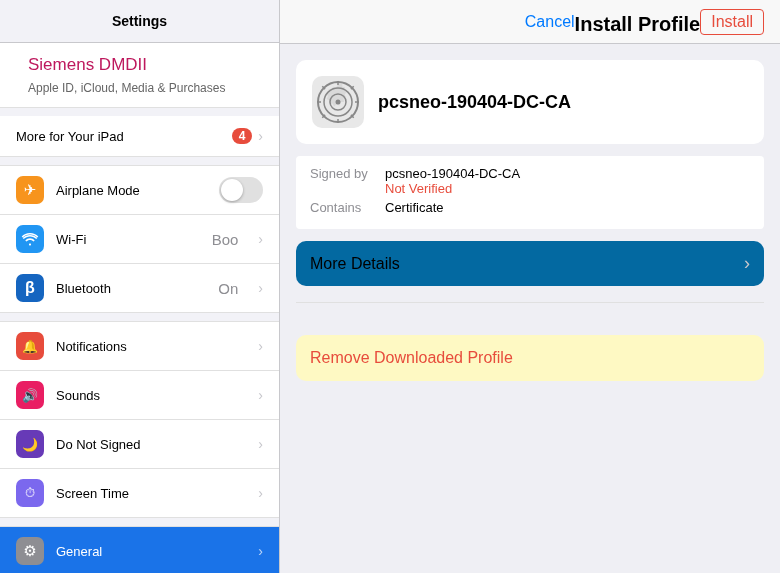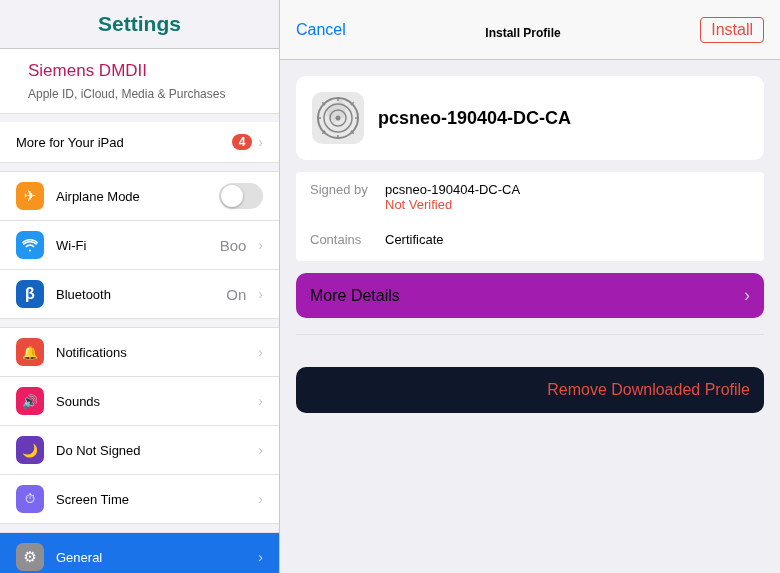--- a/index.html
+++ b/index.html
@@ -24,23 +24,23 @@
       overflow: hidden;
     }
 
     .sidebar-header {
       background: #f2f2f7;
       padding: 12px 16px;
       text-align: center;
       border-bottom: 1px solid #c8c8cc;
     }
     .sidebar-header-title {
-      font-size: 21px;
+      font-size: 14px;
       font-weight: 600;
-      color: #0f766e;
+      color: #000000;
     }
 
     
     .account-row {
       background: #fff;
       display: flex;
       align-items: center;
       padding: 12px 16px;
       border-bottom: 1px solid #e0e0e0;
       margin-top: 0;
@@ -149,21 +149,21 @@
 
     .item-label {
       flex: 1;
       font-size: 13px;
       color: #000;
       margin-left: 12px;
     }
     .item-value {
       font-size: 15px;
       color: #8e8e93;
-      margin-right: 12px;
+      margin-right: 20px;
     }
 
     
     .toggle {
       width: 44px;
       height: 26px;
       background: #e0e0e0;
       border-radius: 13px;
       position: relative;
       flex-shrink: 0;
@@ -187,34 +187,34 @@
       background: #efeff4;
       height: 573px;
     }
 
     
     .nav-bar {
       background: #f8f8f8;
       border-bottom: 1px solid #c8c8cc;
       display: flex;
       align-items: center;
-      justify-content: space-between;
+      justify-content: flex-end;
       padding: 0 16px;
-      height: 60px;
+      height: 44px;
       flex-shrink: 0;
     }
     .nav-cancel {
       color: #007aff;
       font-size: 16px;
       cursor: pointer;
       background: none;
       border: none;
     }
     .nav-title {
-      font-size: 12px;
+      font-size: 20px;
       font-weight: 600;
       color: #000;
       margin-top: 6px;
     }
     .nav-install {
       color: #007aff;
       font-size: 16px;
       cursor: pointer;
       background: none;
       border: 1.5px solid #e74c3c;
@@ -270,41 +270,41 @@
     .detail-value {
       font-size: 13px;
       color: #000;
     }
     .detail-value.not-verified {
       color: #e74c3c;
     }
 
     
     .more-details-row {
-      background: #a21caf;
+      background: #0369a1;
       margin: 12px 16px 0 16px;
       border-radius: 10px;
       display: flex;
       align-items: center;
       padding: 12px 14px;
       cursor: pointer;
     }
     .more-details-label {
       flex: 1;
       font-size: 16px;
       color: #000;
     }
 
     
     .remove-section {
-      background: #0f172a;
+      background: #fef9c3;
       margin: 16px 16px 0 16px;
       border-radius: 10px;
       padding: 14px;
-      text-align: right;
+      text-align: left;
       cursor: pointer;
     }
     .remove-label {
       color: #e74c3c;
       font-size: 16px;
     }
 
     .separator-line {
       height: 1px;
       background: #e0e0e0;
@@ -437,21 +437,21 @@
   </div>
 
   <div class="details-section">
     <div class="detail-row">
       <span class="detail-label">Signed by</span>
       <div>
         <div class="detail-value">pcsneo-190404-DC-CA</div>
         <div class="detail-value not-verified">Not Verified</div>
       </div>
     </div>
-    <div class="detail-row" style="margin-top:20px;">
+    <div class="detail-row" style="margin-top:4px;">
       <span class="detail-label">Contains</span>
       <span class="detail-value">Certificate</span>
     </div>
   </div>
 
   <div class="more-details-row">
     <span class="more-details-label">More Details</span>
     <span class="chevron" style="font-size:18px;color:#c7c7cc;">›</span>
   </div>
 

